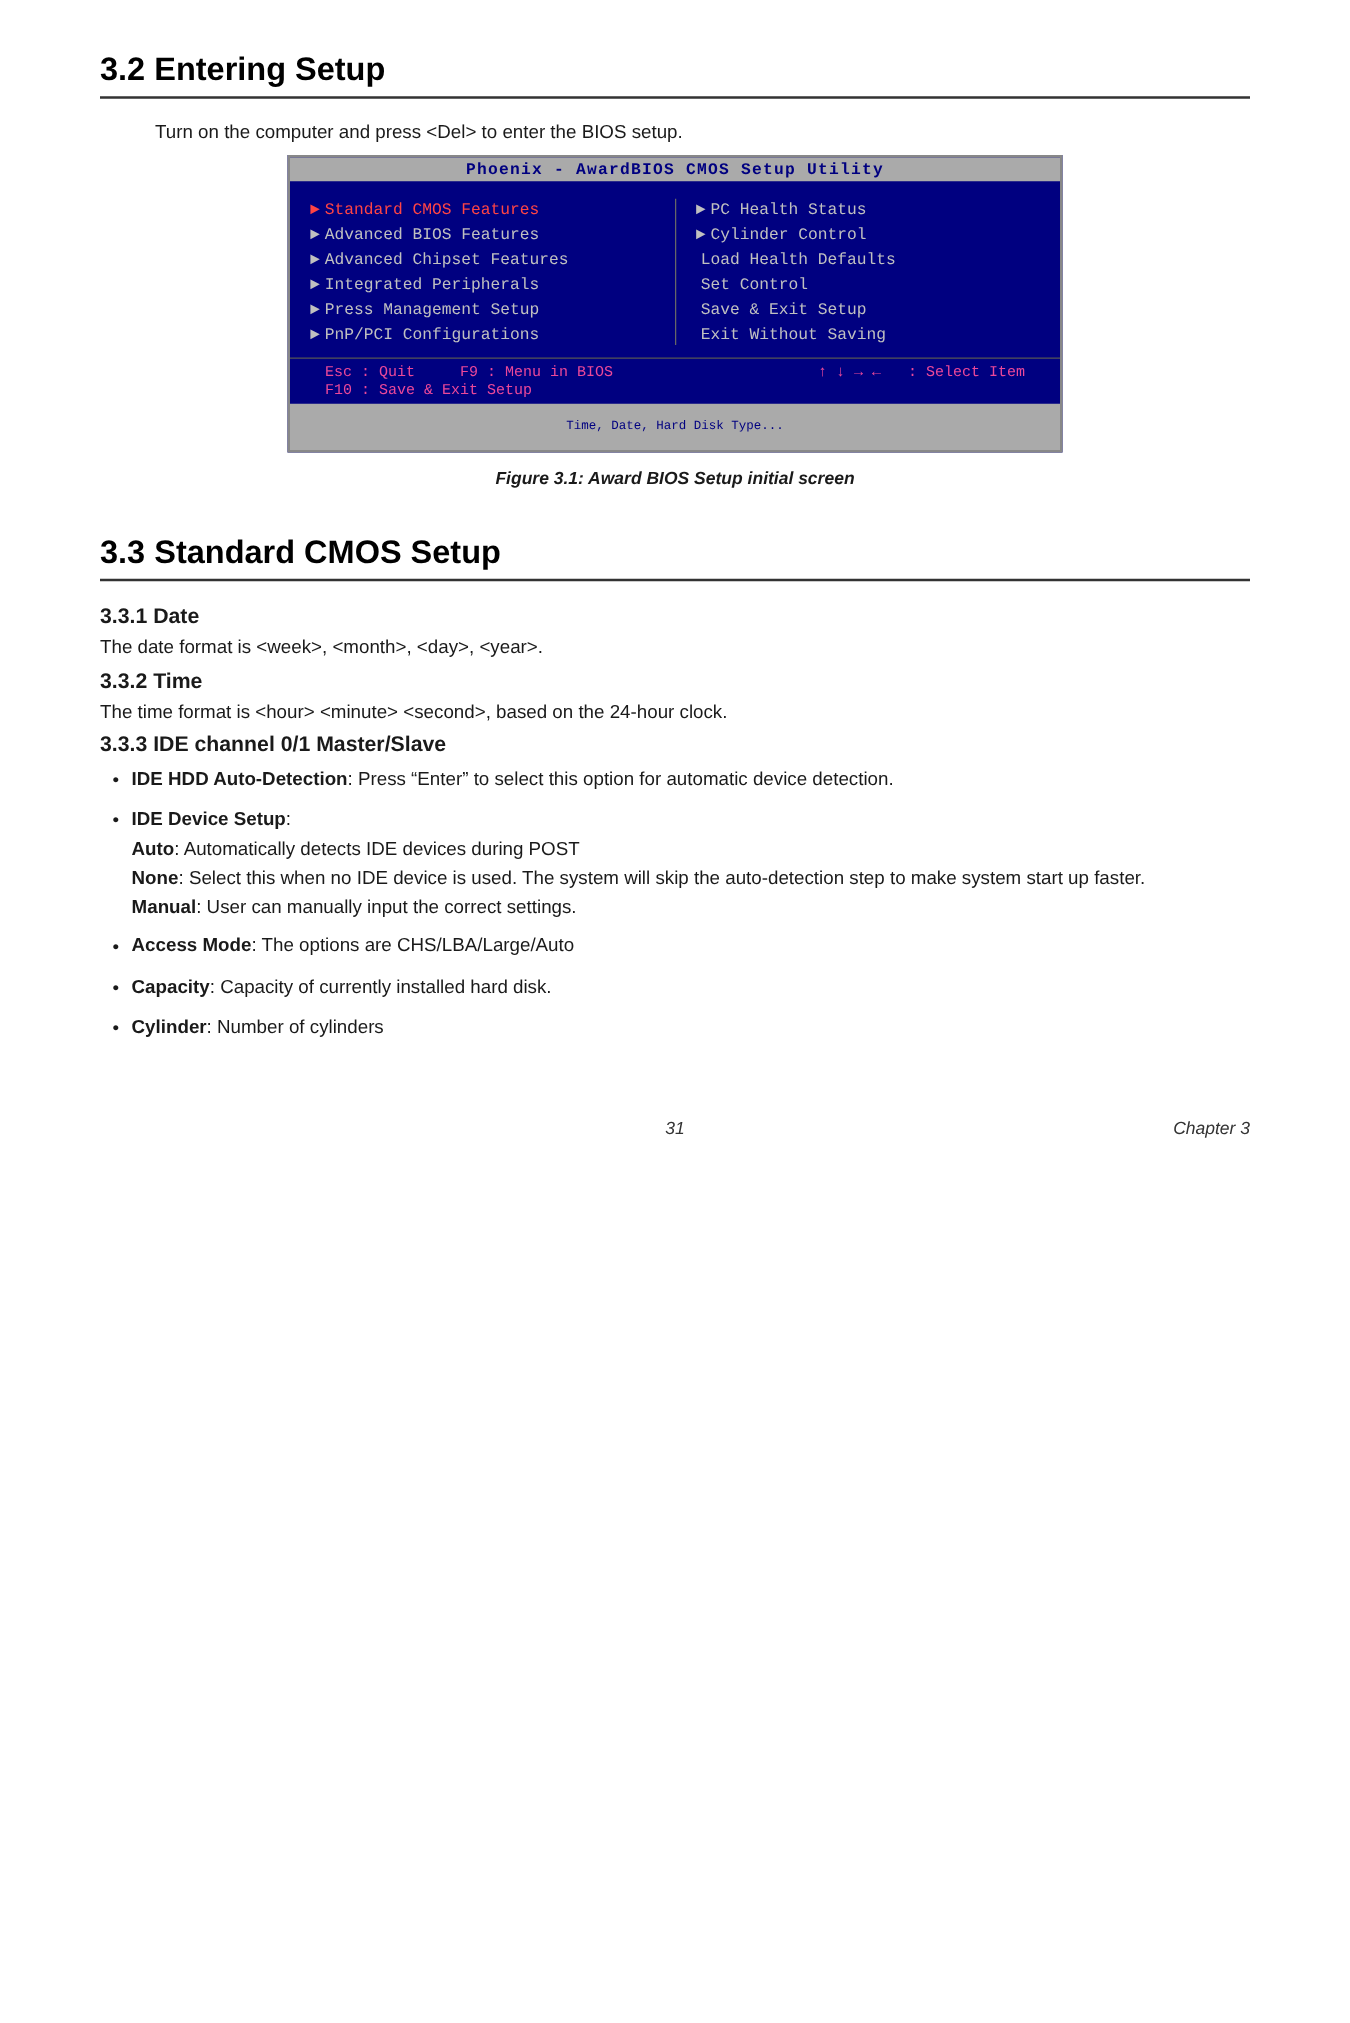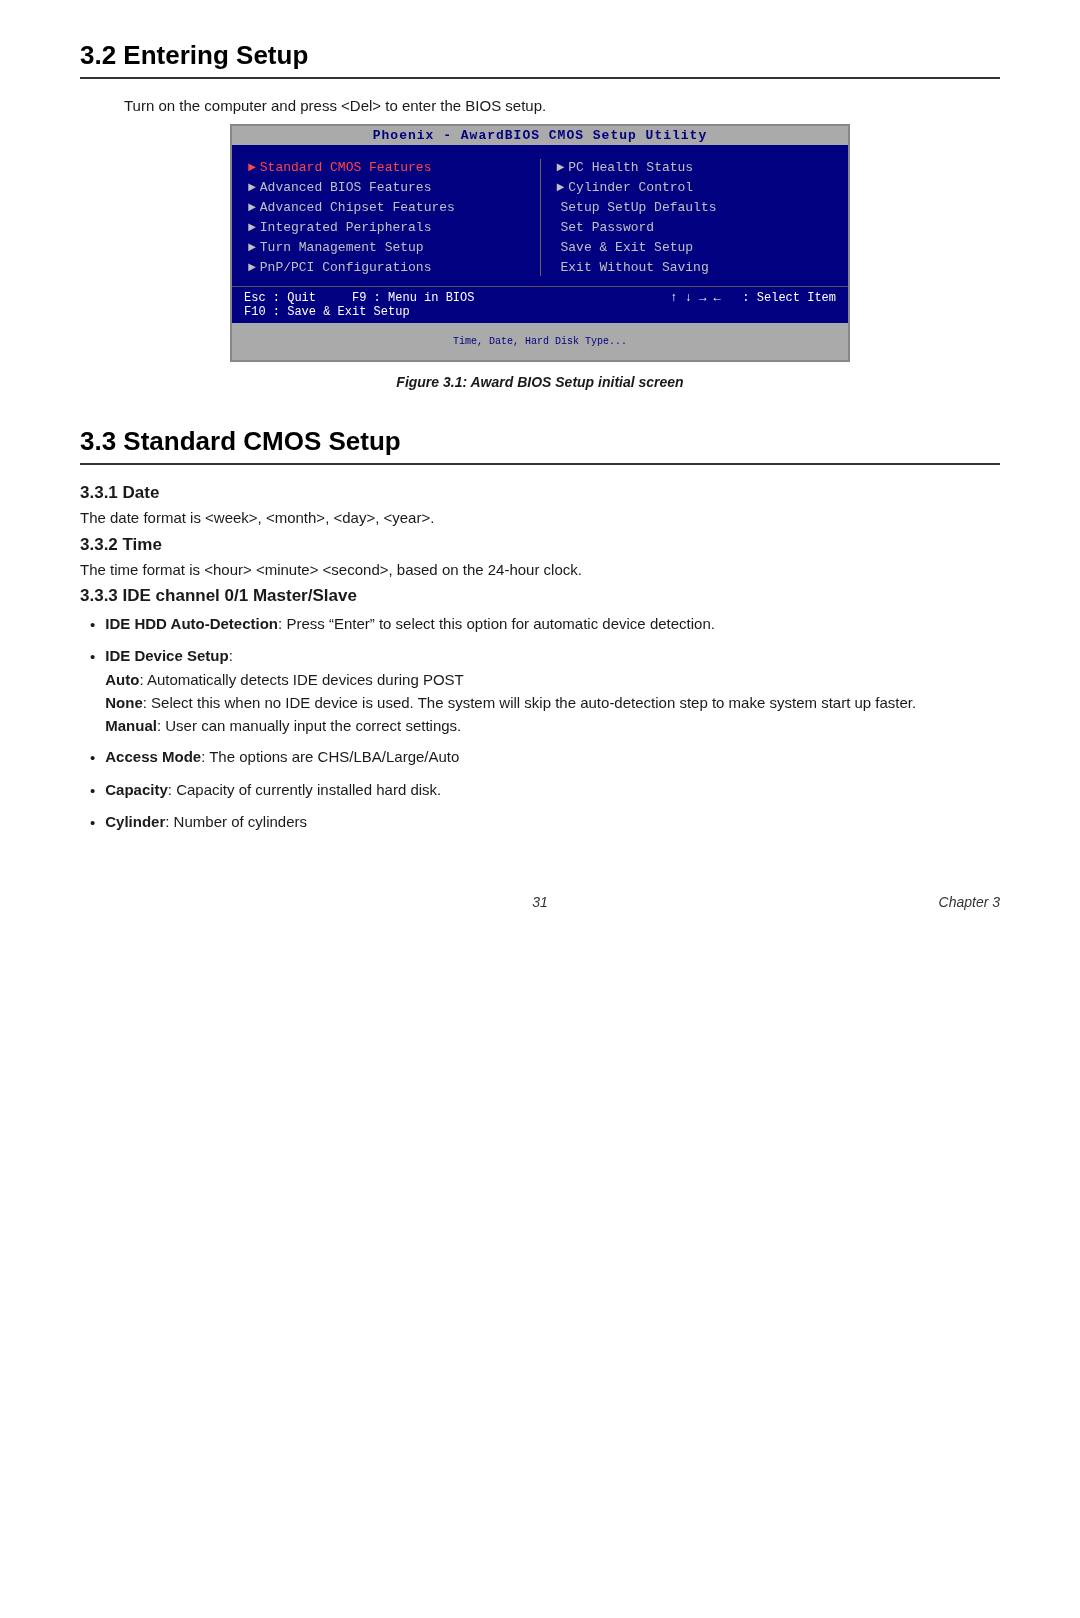--- a/index.html
+++ b/index.html
@@ -101,24 +101,24 @@
       font-family: 'Courier New', Courier, monospace;
       font-size: 13px;
       color: #c0c0c0;
       white-space: nowrap;
       padding-left: 4px;
     }
 
     .bios-footer {
       background: #000080;
       border-top: 1px solid #555;
-      padding: 4px 12px;
+      padding: 4px 28px;
       font-family: 'Courier New', Courier, monospace;
       font-size: 12px;
-      color: #ffffff;
+      color: #ec4899;
       display: flex;
       justify-content: space-between;
     }
 
     .bios-status-bar {
       background: #aaaaaa;
       color: #000080;
       text-align: center;
       padding: 13px 0;
       font-family: 'Courier New', Courier, monospace;
@@ -223,41 +223,41 @@
         <div class="bios-item">
           <span class="arrow">► </span>
           <span>Advanced Chipset Features</span>
         </div>
         <div class="bios-item">
           <span class="arrow">► </span>
           <span>Integrated Peripherals</span>
         </div>
         <div class="bios-item">
           <span class="arrow">► </span>
-          <span>Turn Management Setup</span>
+          <span>Press Management Setup</span>
         </div>
         <div class="bios-item">
           <span class="arrow">► </span>
           <span>PnP/PCI Configurations</span>
         </div>
       </div>
 
       <div class="bios-col-divider"></div>
 
       <div class="bios-col">
         <div class="bios-item">
           <span class="arrow">► </span>
           <span>PC Health Status</span>
         </div>
         <div class="bios-item">
           <span class="arrow">► </span>
           <span>Cylinder Control</span>
         </div>
-        <div class="bios-item-plain">Setup SetUp Defaults</div>
-        <div class="bios-item-plain">Set Password</div>
+        <div class="bios-item-plain">Load Health Defaults</div>
+        <div class="bios-item-plain">Set Control</div>
         <div class="bios-item-plain">Save &amp; Exit Setup</div>
         <div class="bios-item-plain">Exit Without Saving</div>
       </div>
     </div>
 
     <div class="bios-footer">
       <span>Esc : Quit&nbsp;&nbsp;&nbsp;&nbsp; F9 : Menu in BIOS<br>F10 : Save &amp; Exit Setup</span>
       <span>↑ ↓ → ←&nbsp;&nbsp; : Select Item</span>
     </div>
 

